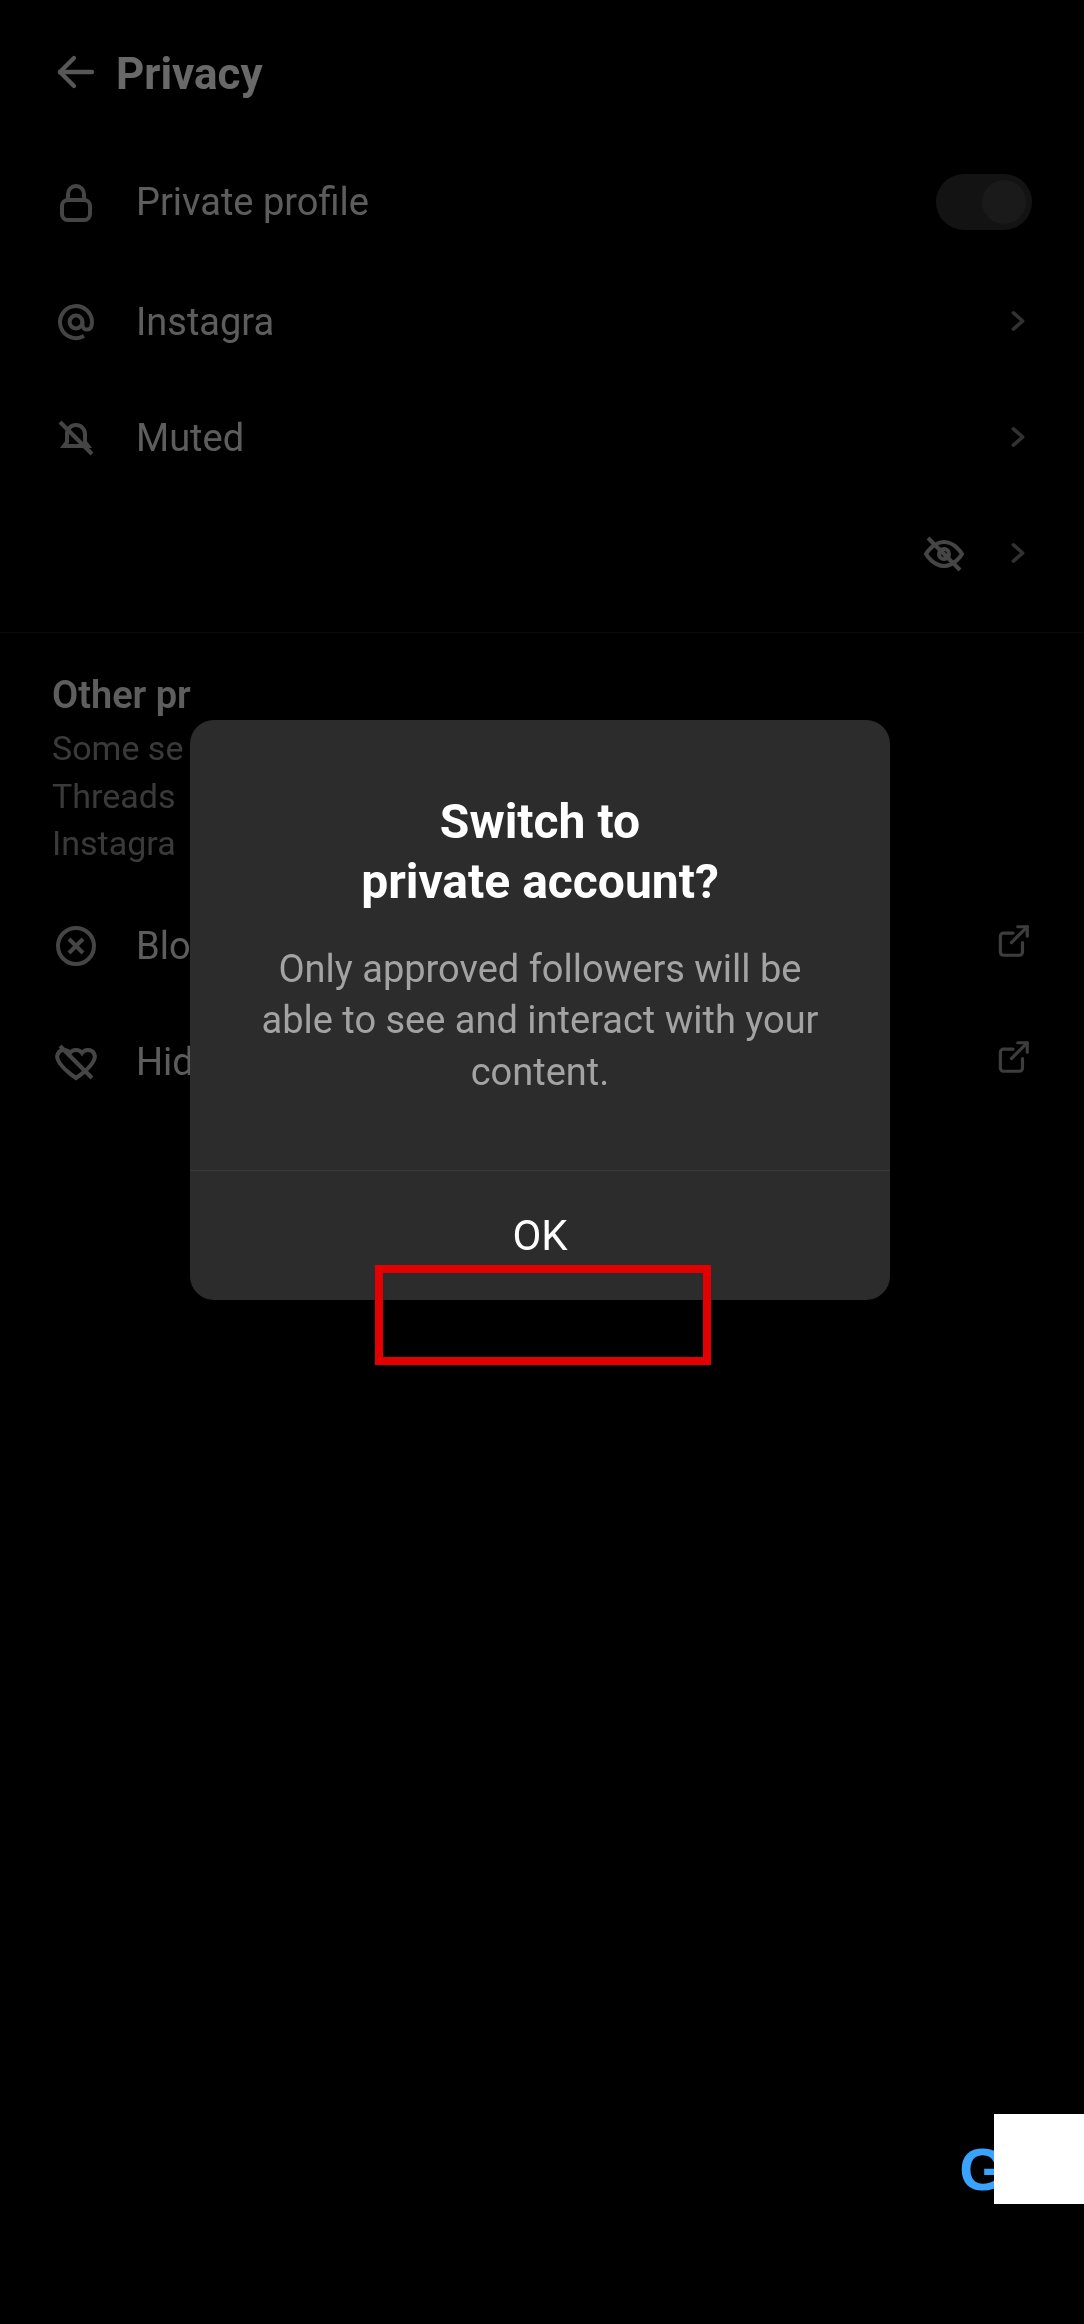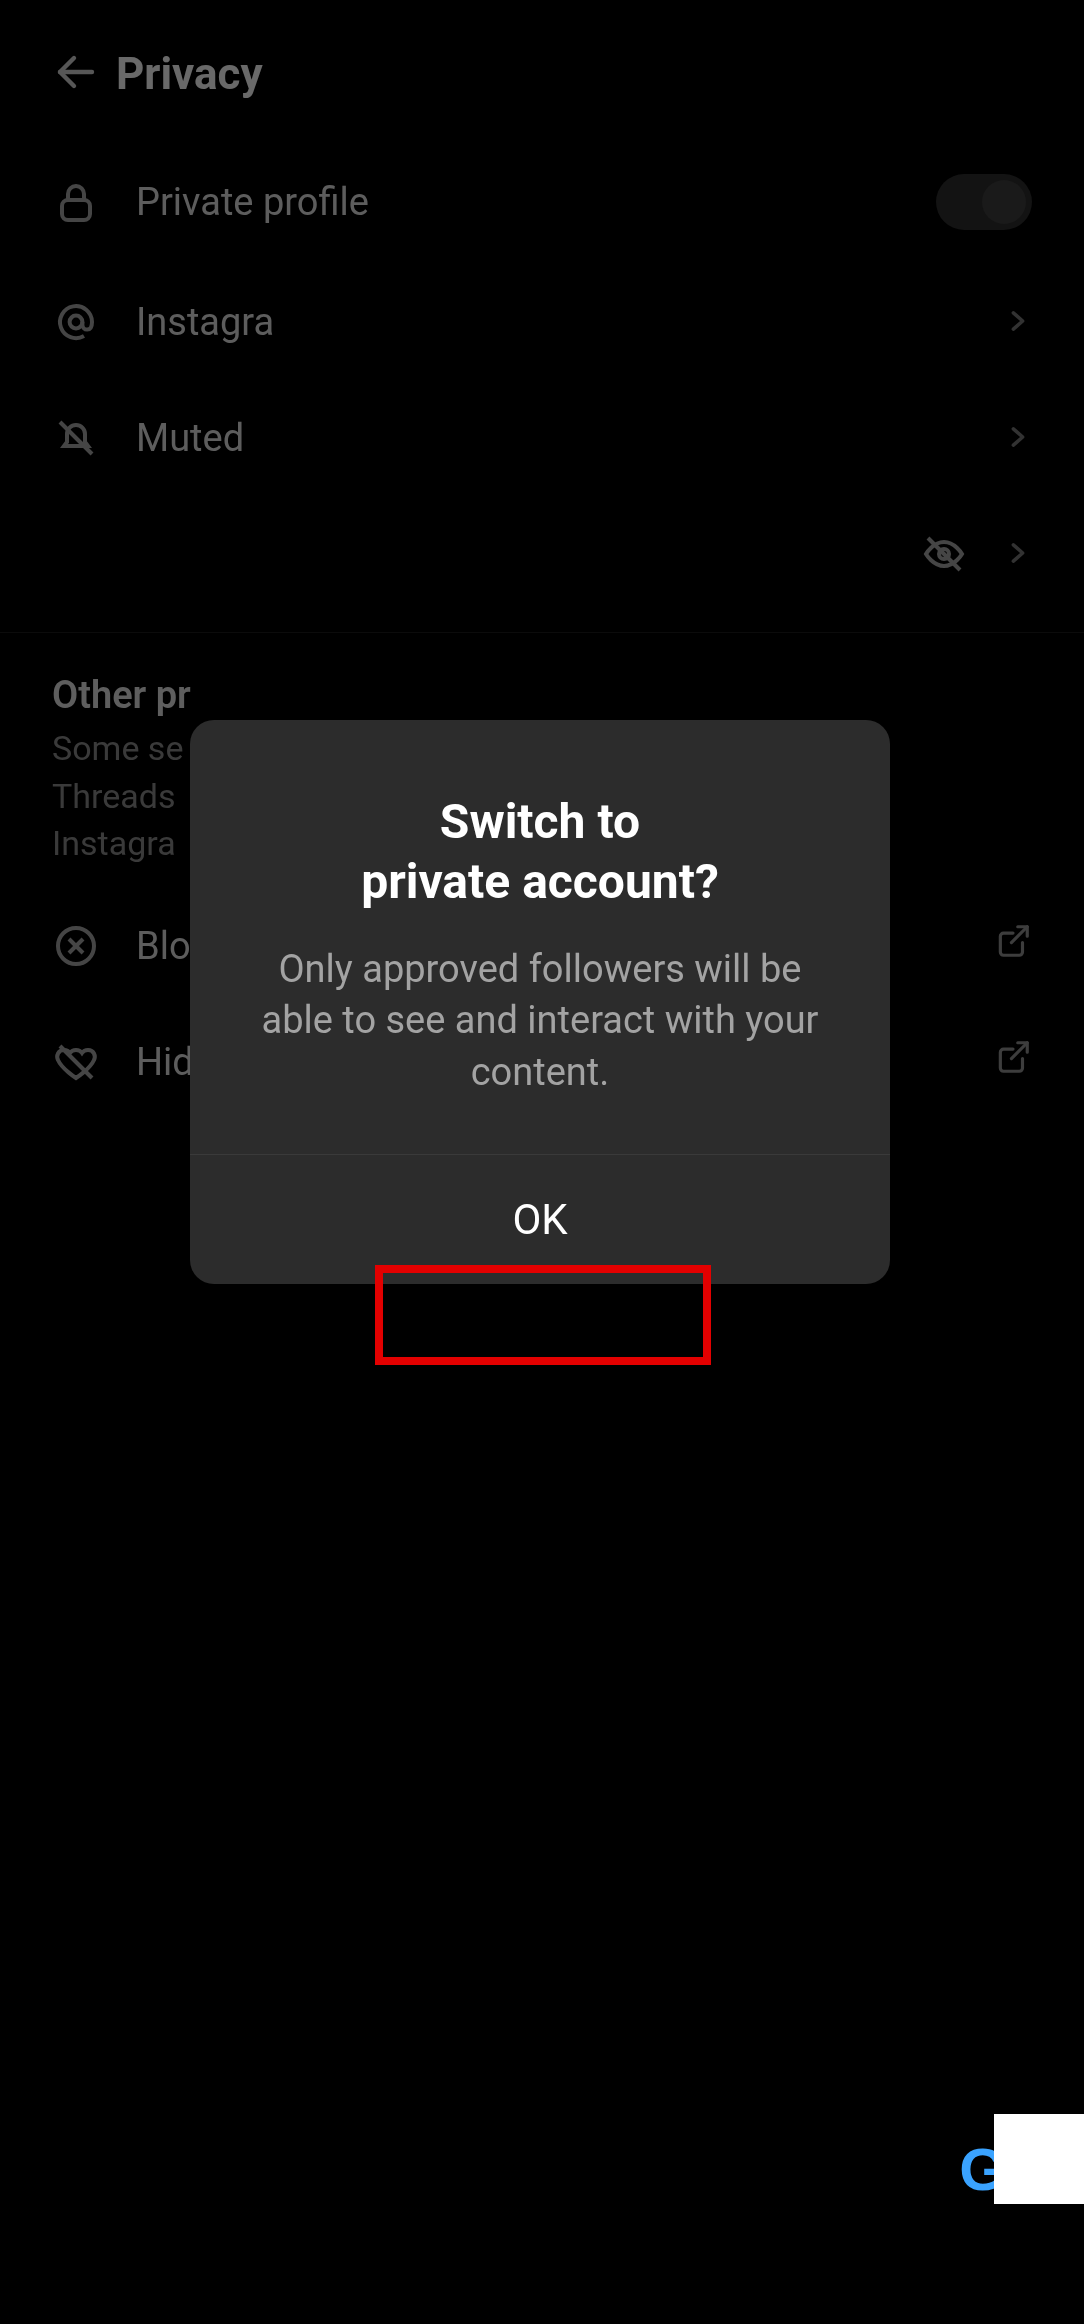--- a/index.html
+++ b/index.html
@@ -103,20 +103,21 @@
       font-size: 38px;
       padding: 12px 50px 56px 50px;
       line-height: 1.35;
     }
     .modal-btn {
       text-align: center;
       color: #fff;
       font-size: 42px;
       padding: 40px 0;
       border-top: 1px solid #3a3a3a;
+      margin-top: 16px;
     }
     .ok-highlight {
       position: absolute;
       left: 375px;
       top: 1265px;
       width: 336px;
       height: 100px;
       border: 8px solid #e30000;
       z-index: 20;
       pointer-events: none;

